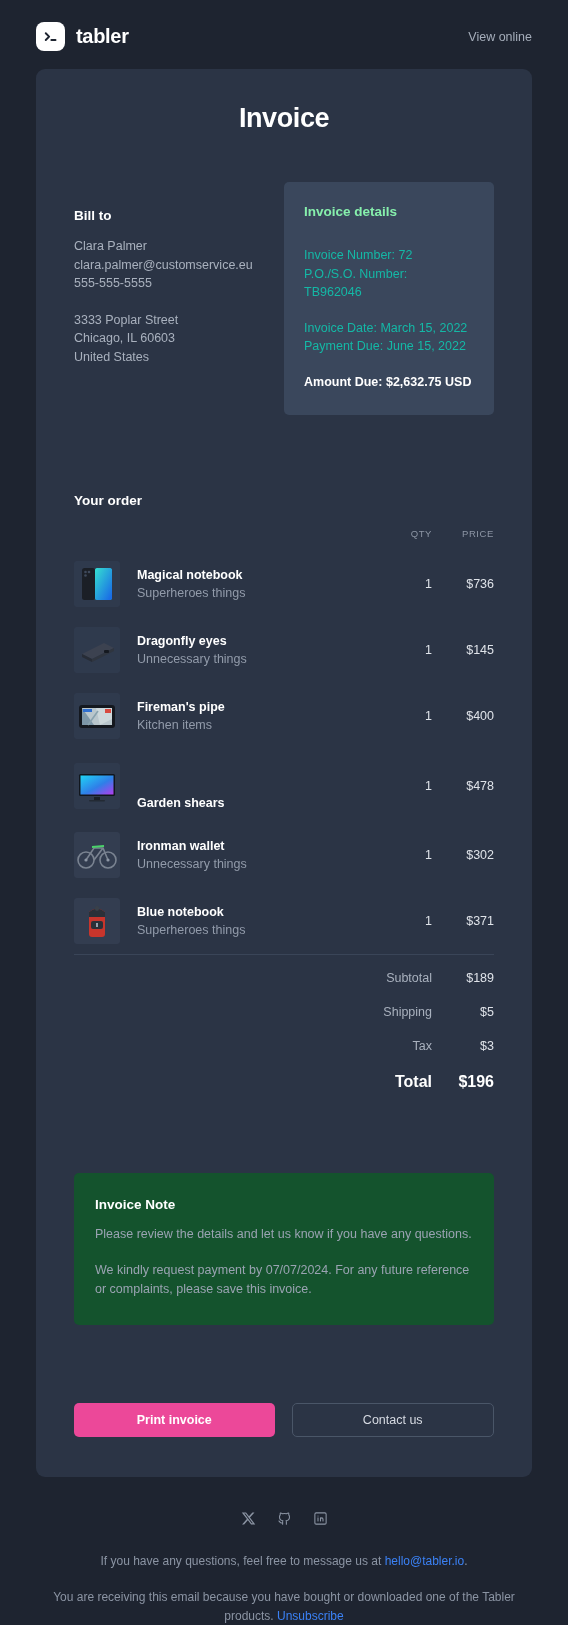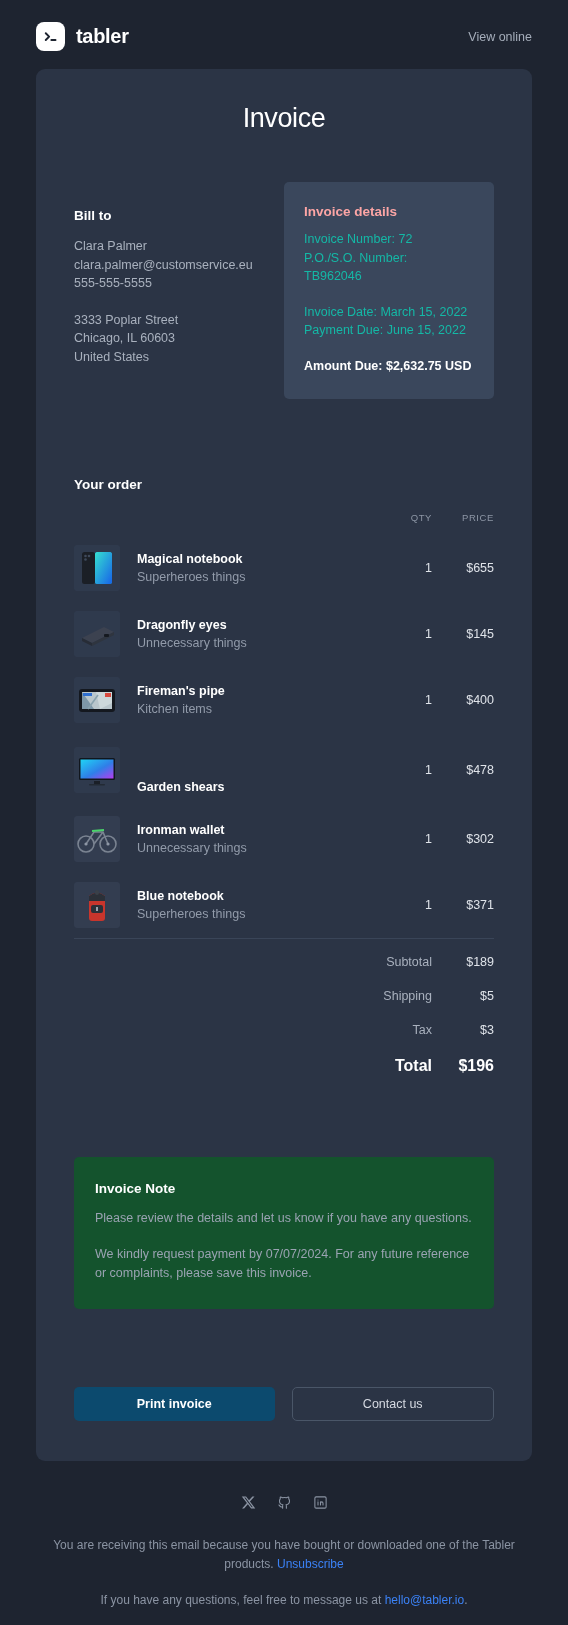--- a/index.html
+++ b/index.html
@@ -46,21 +46,21 @@
     margin: 0 36px;
     background: #2b3445;
     border-radius: 9px;
     padding: 34px 38px 40px 38px;
   }
 
   .invoice-title {
     text-align: center;
     color: #ffffff;
     font-size: 27px;
-    font-weight: 400;
+    font-weight: 700;
     letter-spacing: -0.4px;
     margin-bottom: 48px;
   }
 
   
   .info-row { display: flex; gap: 0; align-items: flex-start; }
   .bill-to { width: 210px; padding-top: 26px; padding-right: 28px; }
   .bill-to h3 {
     color: #ffffff;
     font-size: 13.5px;
@@ -74,24 +74,24 @@
   }
   .bill-to .gap { height: 18px; }
 
   .details-box {
     flex: 1;
     background: #3a475c;
     border-radius: 5px;
     padding: 22px 20px 24px 20px;
   }
   .details-box h3 {
-    color: #fca5a5;
+    color: #86efac;
     font-size: 13.5px;
     font-weight: 700;
-    margin-bottom: 11px;
+    margin-bottom: 27px;
   }
   .details-box p {
     color: #14b8a6;
     font-size: 12.5px;
     line-height: 18.5px;
   }
   .details-box .gap { height: 17px; }
   .details-box .amount-due {
     color: #ffffff;
     font-weight: 700;
@@ -208,21 +208,21 @@
     border-radius: 5px;
     font-size: 12.5px;
     font-weight: 700;
     display: flex;
     align-items: center;
     justify-content: center;
     cursor: pointer;
     border: none;
     font-family: "Liberation Sans", sans-serif;
   }
-  .btn-primary { background: #0c4a6e; color: #ffffff; }
+  .btn-primary { background: #ec4899; color: #ffffff; }
   .btn-secondary {
     background: transparent;
     color: #d6dae2;
     border: 1px solid #4a5668;
     font-weight: 400;
   }
 
   
   .footer { padding: 34px 28px 30px 28px; text-align: center; }
   .socials {
@@ -320,21 +320,21 @@
                       </linearGradient>
                     </defs>
                   </svg>
                 </span>
                 <span>
                   <span class="item-name" style="display: block;">Magical notebook</span>
                   <span class="item-cat" style="display: block;">Superheroes things</span>
                 </span>
               </td>
               <td class="cell-qty">1</td>
-              <td class="cell-price">$655</td>
+              <td class="cell-price">$736</td>
             </tr>
             <tr>
               <td class="cell-item">
                 <span class="thumb">
                   <svg viewBox="0 0 46 46">
                     <rect width="46" height="46" fill="#2f3a4d"></rect>
                     <path d="M8 27 L30 16 L40 21 L18 32 Z" fill="#3c4250"></path>
                     <path d="M8 27 L18 32 L18 35 L8 30 Z" fill="#272c36"></path>
                     <path d="M18 32 L40 21 L40 24 L18 35 Z" fill="#2f353f"></path>
                     <rect x="30" y="23" width="5" height="3" rx="1" fill="#151920"></rect>
@@ -493,23 +493,23 @@
           <rect x="3" y="3" width="18" height="18" rx="2"></rect>
           <line x1="8" y1="11" x2="8" y2="16"></line>
           <line x1="8" y1="8" x2="8" y2="8.01"></line>
           <line x1="12" y1="16" x2="12" y2="11"></line>
           <path d="M16 16v-3a2 2 0 0 0-4 0"></path>
         </svg>
       </a>
     </div>
 
     <p>
+      <span>If you have any questions, feel free to message us at </span><a class="link" href="#">hello@tabler.io</a><span>.</span>
+    </p>
+
+    <p>
       <span>You are receiving this email because you have bought or downloaded one of the Tabler products. </span><a class="link" href="#">Unsubscribe</a>
     </p>
 
-    <p>
-      <span>If you have any questions, feel free to message us at </span><a class="link" href="#">hello@tabler.io</a><span>.</span>
-    </p>
-
     <p class="copyright">Copyright © 2024 Tabler. All rights reserved.</p>
   </div>
 
 </div>
 
 </body></html>

